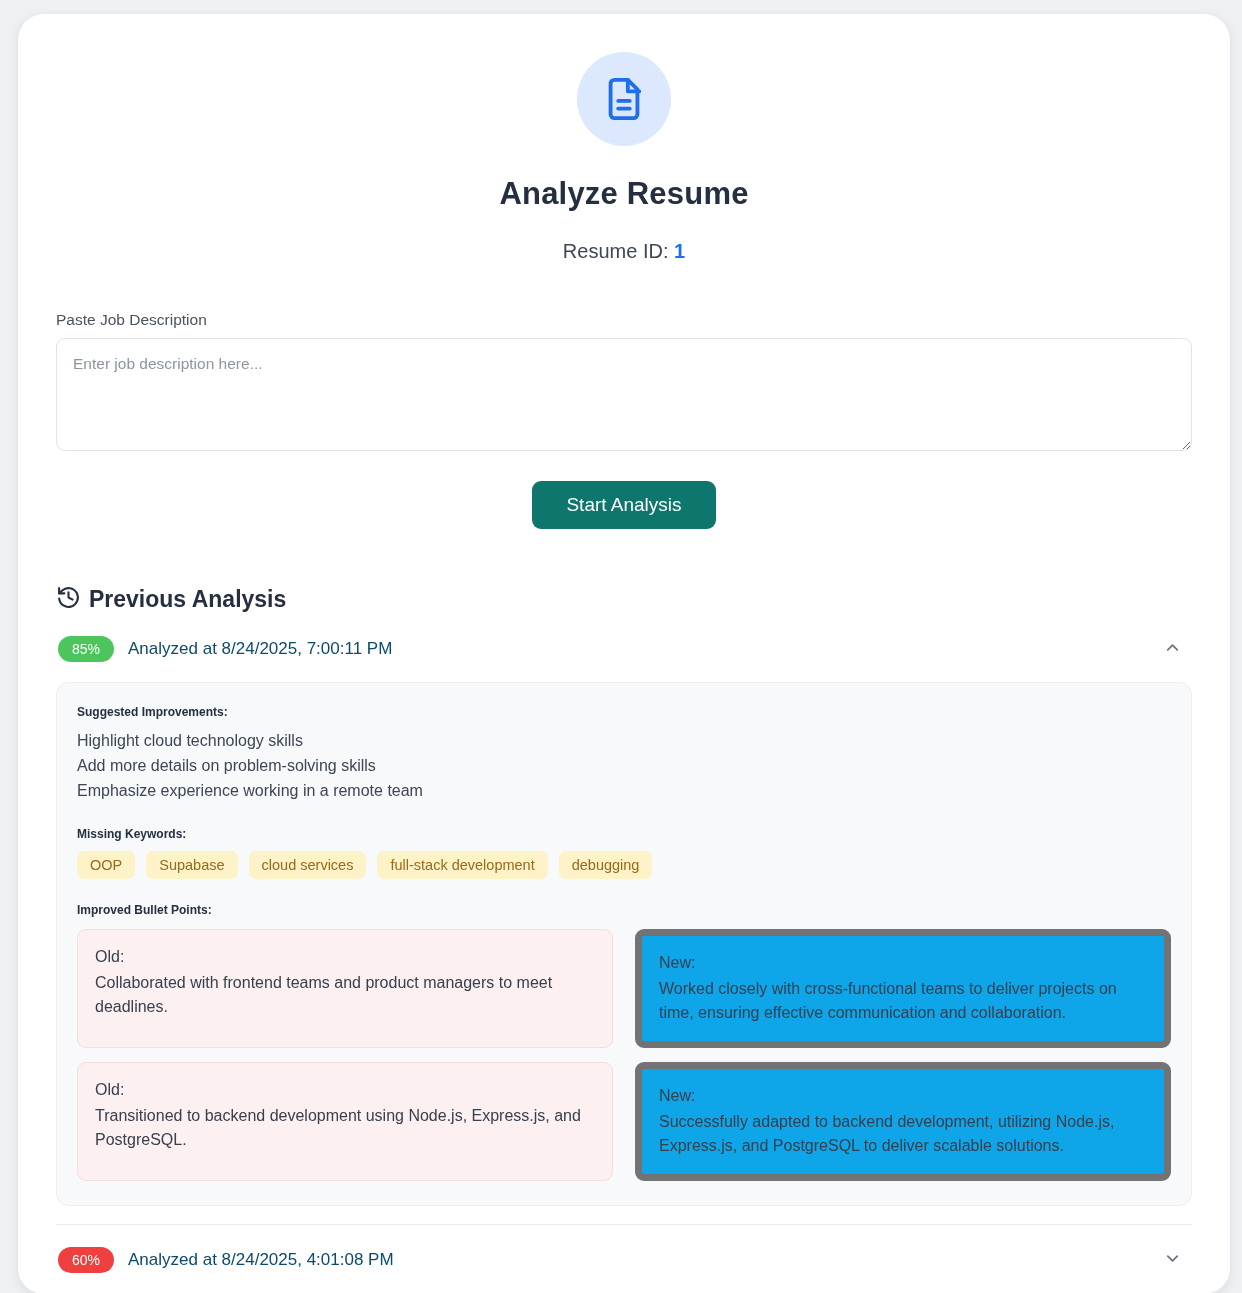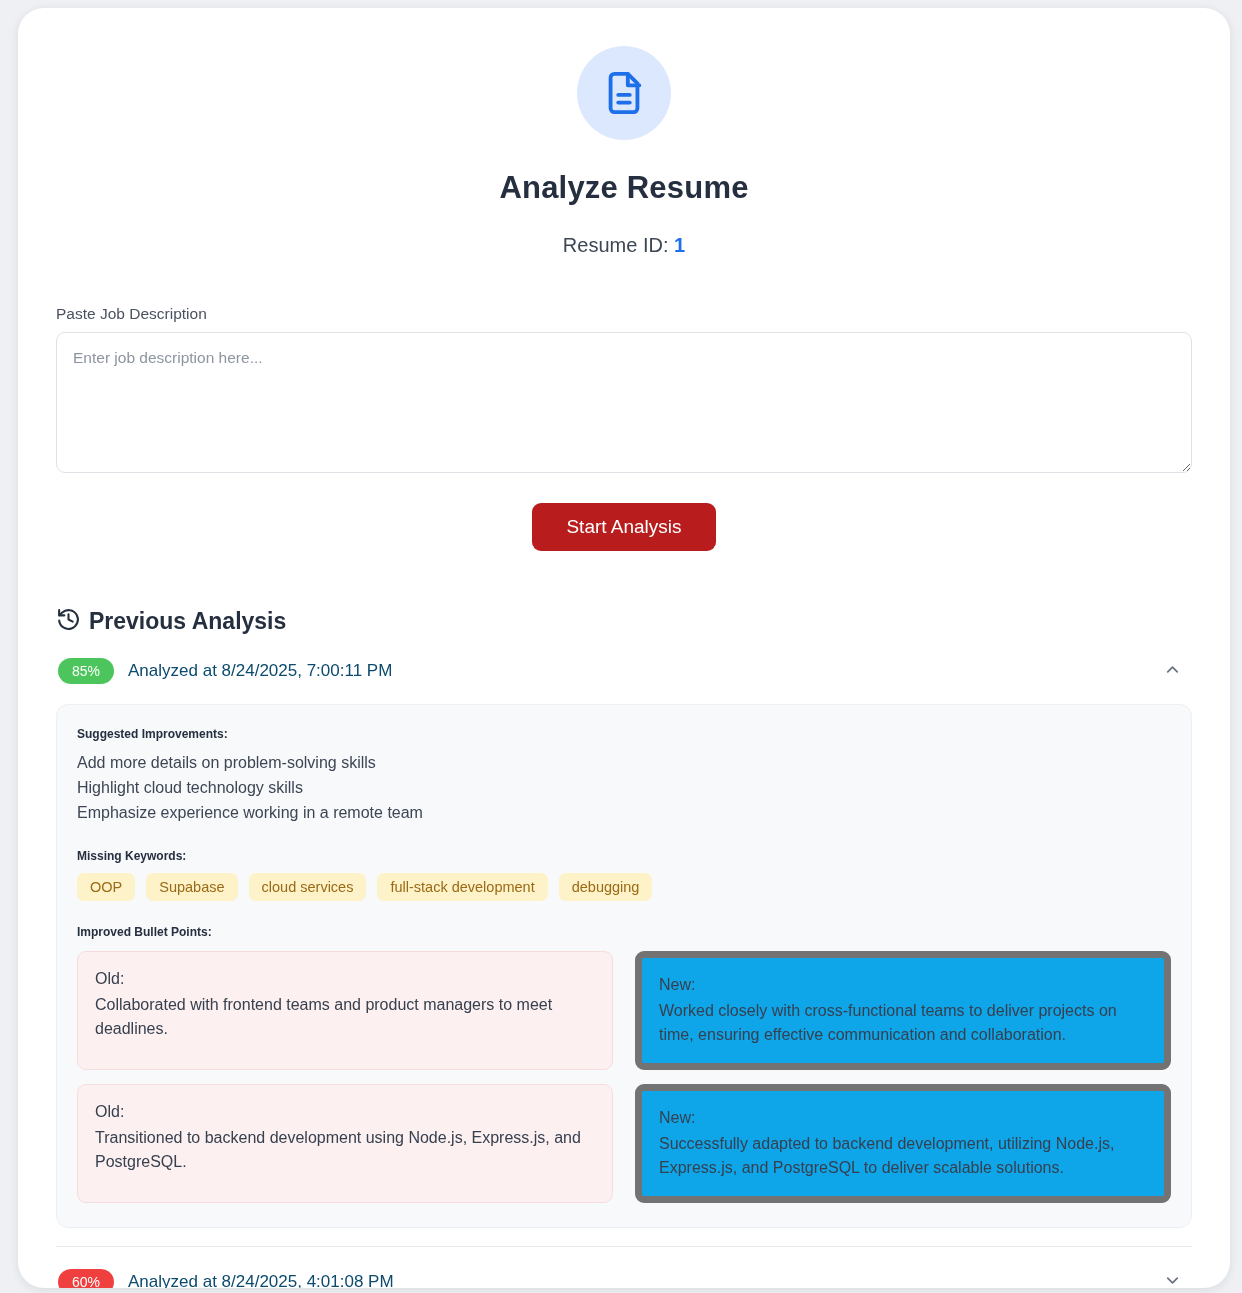--- a/index.html
+++ b/index.html
@@ -4,21 +4,21 @@
 <style>
   * { box-sizing: border-box; }
   html, body {
     margin: 0; padding: 0;
     width: 1242px; height: 1293px;
     background: #eef0f3;
     font-family: "Liberation Sans", sans-serif;
   }
   .page-card {
     position: absolute;
-    left: 18px; top: 8px;
+    left: 18px; top: 14px;
     width: 1212px; height: 1280px;
     background: #ffffff;
     border-radius: 26px;
     box-shadow: 0 2px 10px rgba(40,50,70,0.10);
     overflow: hidden;
   }
   .inner {
     padding: 26px 38px 0 38px;
   }
   
@@ -51,35 +51,35 @@
   .form-block { margin-top: 48px; }
   .field-label {
     font-size: 15.5px;
     color: #4a5260;
     display: block;
     margin-bottom: 9px;
   }
   .jd-textarea {
     display: block;
     width: 100%;
-    height: 141px;
+    height: 113px;
     border: 1px solid #dfe3e8;
     border-radius: 9px;
     padding: 16px 16px;
     font-size: 15.5px;
     font-family: "Liberation Sans", sans-serif;
     color: #3d4654;
     resize: vertical;
     outline: none;
     background: #fff;
   }
   .jd-textarea::placeholder { color: #8d95a1; }
   .btn-row { text-align: center; margin-top: 30px; }
   .start-btn {
-    background: #b91c1c;
+    background: #0f766e;
     color: #ffffff;
     border: none;
     border-radius: 9px;
     font-size: 19px;
     font-family: "Liberation Sans", sans-serif;
     padding: 13px 34px;
     cursor: default;
   }
   
   .prev-head {
@@ -211,22 +211,22 @@
         <span class="entry-date">Analyzed at 8/24/2025, 7:00:11 PM</span>
         <span class="chev">
           <svg width="19" height="19" viewBox="0 0 24 24" fill="none" stroke="currentColor" stroke-width="2.2" stroke-linecap="round" stroke-linejoin="round">
             <polyline points="18 15 12 9 6 15"></polyline>
           </svg>
         </span>
       </div>
 
       <div class="entry-body">
         <div class="sec-head">Suggested Improvements:</div>
+        <div class="imp-line">Highlight cloud technology skills</div>
         <div class="imp-line">Add more details on problem-solving skills</div>
-        <div class="imp-line">Highlight cloud technology skills</div>
         <div class="imp-line">Emphasize experience working in a remote team</div>
 
         <div class="sec-head mt">Missing Keywords:</div>
         <div class="kw-row">
           <span class="kw-pill">OOP</span>
           <span class="kw-pill">Supabase</span>
           <span class="kw-pill">cloud services</span>
           <span class="kw-pill">full-stack development</span>
           <span class="kw-pill">debugging</span>
         </div>

